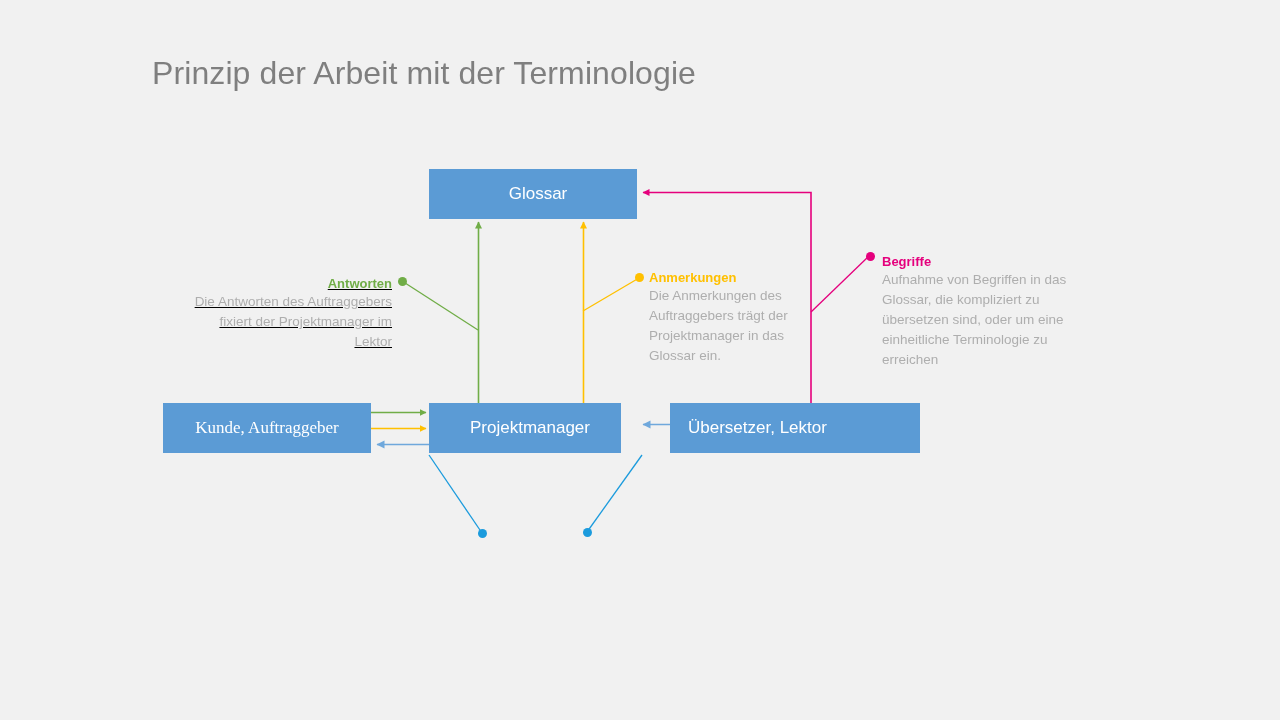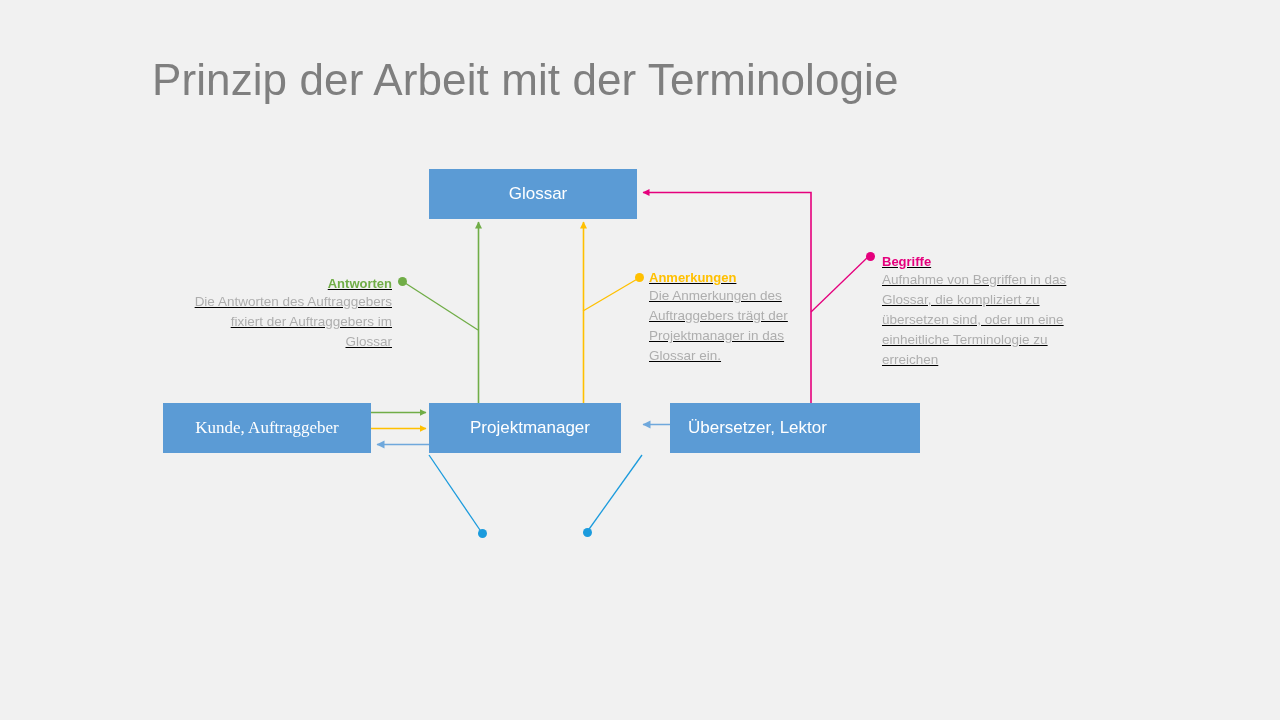--- a/index.html
+++ b/index.html
@@ -25,21 +25,21 @@
     left: 0;
     top: 0;
     width: 1280px;
     height: 720px;
     pointer-events: none;
   }
   .slide-title {
     position: absolute;
     left: 152px;
     top: 55px;
-    font-size: 44px;
+    font-size: 32px;
     font-weight: 400;
     color: #7F7F7F;
     letter-spacing: 0.1px;
     white-space: nowrap;
   }
   .node {
     position: absolute;
     background: #5B9BD5;
     height: 50px;
     display: flex;
@@ -78,21 +78,20 @@
     font-size: 13.5px;
     color: #AEAEAE;
     line-height: 20px;
   }
   .ann-right {
     text-align: right;
     text-decoration: underline;
   }
   .ann-left {
     text-align: left;
-    text-decoration: underline;
   }
   .dot {
     position: absolute;
     width: 9px;
     height: 9px;
     border-radius: 50%;
   }
   .ann-antworten .ann-head { color: #70AD47; }
   .ann-anmerkungen .ann-head { color: #FFC000; }
   .ann-begriffe .ann-head { color: #E5007D; }
@@ -156,21 +155,21 @@
   <div class="node node-center" style="left:429px; top:403px; width:192px;">
     <span>Projektmanager</span>
   </div>
 
   <div class="node node-left" style="left:670px; top:403px; width:250px;">
     <span>Übersetzer, Lektor</span>
   </div>
 
   <div class="ann ann-antworten ann-right" style="left:190px; top:276px; width:202px;">
     <div class="ann-head">Antworten</div>
-    <div class="ann-body">Die Antworten des Auftraggebers fixiert der Auftraggebers im Glossar</div>
+    <div class="ann-body">Die Antworten des Auftraggebers fixiert der Projektmanager im Lektor</div>
   </div>
   <div class="dot" style="left:398px; top:277px; background:#70AD47;"></div>
 
   <div class="ann ann-anmerkungen ann-left" style="left:649px; top:270px; width:160px;">
     <div class="ann-head">Anmerkungen</div>
     <div class="ann-body">Die Anmerkungen des Auftraggebers trägt der Projektmanager in das Glossar ein.</div>
   </div>
   <div class="dot" style="left:635px; top:273px; background:#FFC000;"></div>
 
   <div class="ann ann-begriffe ann-left" style="left:882px; top:254px; width:205px;">

